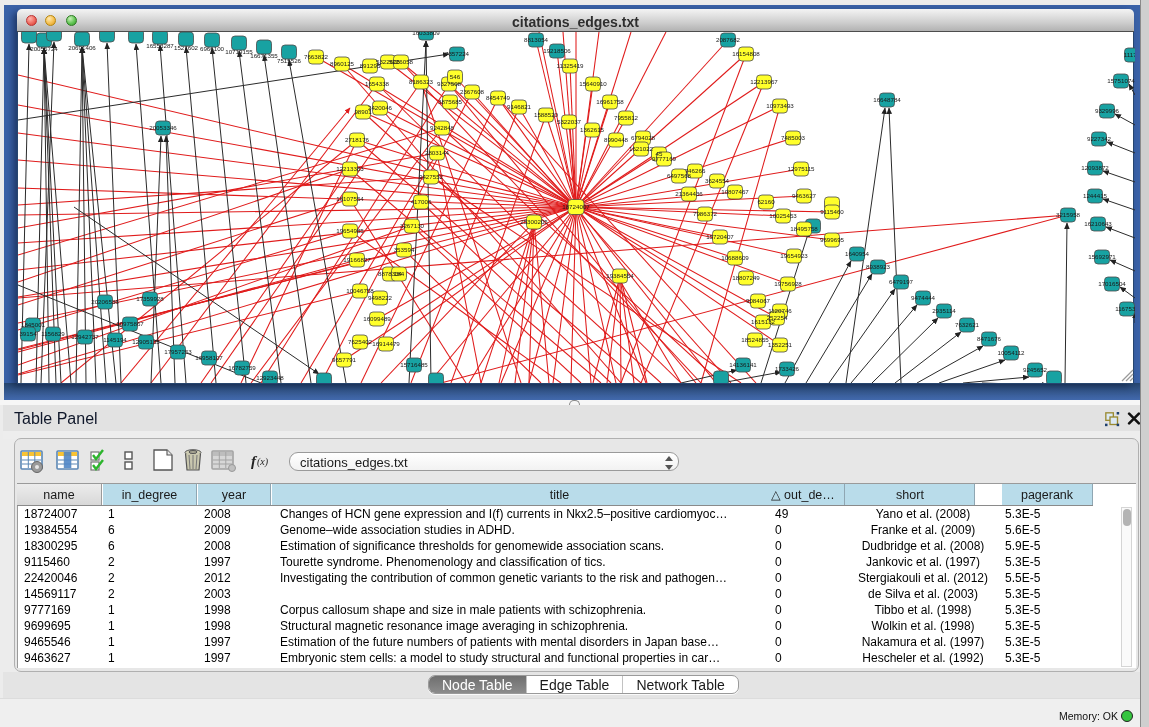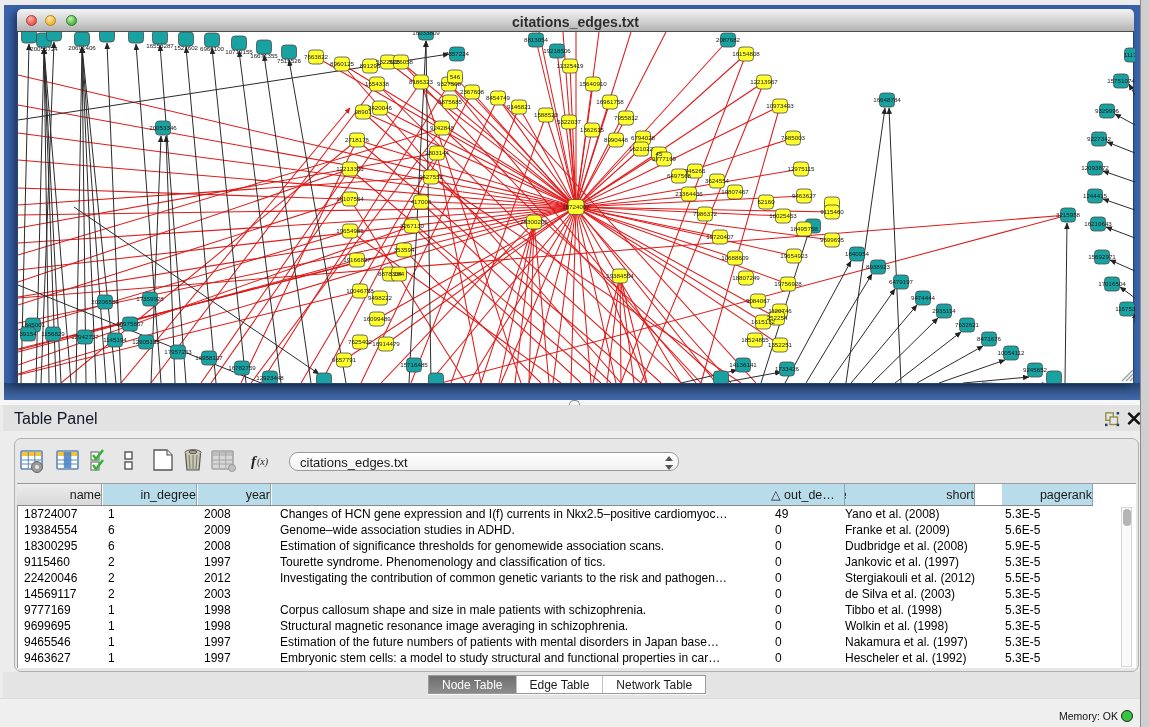--- a/index.html
+++ b/index.html
@@ -15,28 +15,28 @@
 
 #strip1{position:absolute;left:0;top:400px;width:1149px;height:5px;background:#f6f6f6}
 #handle{position:absolute;left:569px;top:400px;width:11px;height:5px;border-radius:6px 6px 0 0;border:1.5px solid #8a8a8a;border-bottom:none;background:transparent}
 #pbar{position:absolute;left:3px;top:405px;width:1137px;height:26px;background:#e2e2e2}
 #pbar .t{position:absolute;left:11px;top:5px;font-size:16px;color:#0f172a}
 #gap{position:absolute;left:3px;top:431px;width:1137px;height:8px;background:#ededed}
 #panel{position:absolute;left:14px;top:438px;width:1125px;height:234px;background:#e7e7e7;border:1px solid #b0b0b0;border-radius:7px}
 #combo{position:absolute;left:289px;top:452px;width:390px;height:19px;background:linear-gradient(180deg,#ffffff,#f2f2f2);border:1px solid #9a9a9a;border-radius:9px}
 #combo .t{position:absolute;left:10px;top:2px;font-size:13px;color:#1a1a1a}
 #tablewrap{position:absolute;left:17px;top:483px;width:1119px;height:185px;background:#fff;border-left:1px solid #9a9a9a;border-top:1px solid #9a9a9a}
-.th{position:absolute;top:483px;height:22px;border-right:1px solid #8fa6b2;border-top:1px solid #9a9a9a;font-size:12.5px;color:#1a1a1a;text-align:right;line-height:22px;background:#b9dcea}
+.th{position:absolute;top:483px;height:22px;border-right:1px solid #8fa6b2;border-top:1px solid #9a9a9a;font-size:12.5px;color:#1a1a1a;text-align:center;line-height:22px;background:#b9dcea}
 .tr{position:absolute;left:17px;width:1119px;height:16px;font-size:12px;color:#000;white-space:nowrap}
 .tr span{position:absolute;top:1px}
 .c1{left:7px}.c2{left:91px}.c3{left:187px}.c4{left:263px}.c5{left:758px}
-.c6{left:828px;width:156px;text-align:left}.c7{left:988px}
+.c6{left:828px;width:156px;text-align:center}.c7{left:988px}
 #sbar{position:absolute;left:1121px;top:507px;width:11px;height:160px;background:#fafafa;border:1px solid #d5d5d5}
 #sthumb{position:absolute;left:1122.5px;top:509px;width:8px;height:17px;border-radius:4px;background:#b4b4b4}
-#tabs{position:absolute;left:428px;top:675px;height:19px;border:1px solid #9a9a9a;border-radius:0;background:#fff;font-size:12px;color:#1a1a1a;display:flex;overflow:hidden;box-shadow:0 1px 0 rgba(255,255,255,.8)}
+#tabs{position:absolute;left:428px;top:675px;height:19px;border:1px solid #9a9a9a;border-radius:7px;background:#fff;font-size:14px;color:#1a1a1a;display:flex;overflow:hidden;box-shadow:0 1px 0 rgba(255,255,255,.8)}
 #tabs .seg{padding:0 13px;line-height:18px}
 #tabs .on{background:linear-gradient(180deg,#6f6f6f,#8c8c8c);color:#fff}
 #tabs .sep{width:1px;background:#c2c2c2}
 #tabarea{position:absolute;left:3px;top:672px;width:1137px;height:26px;background:#e4e4e4}
 #status{position:absolute;left:0;top:698px;width:1140px;height:29px;background:#efefef;border-top:1px solid #dcdcdc}
 #mem{position:absolute;left:1059px;top:710px;font-size:10.5px;color:#111}
 #dot{position:absolute;left:1121px;top:710px;width:12px;height:12px;border-radius:50%;background:#35c53f;border:1.5px solid #222}
 .icx{position:absolute}
 </style></head><body>
 <div id="root">

